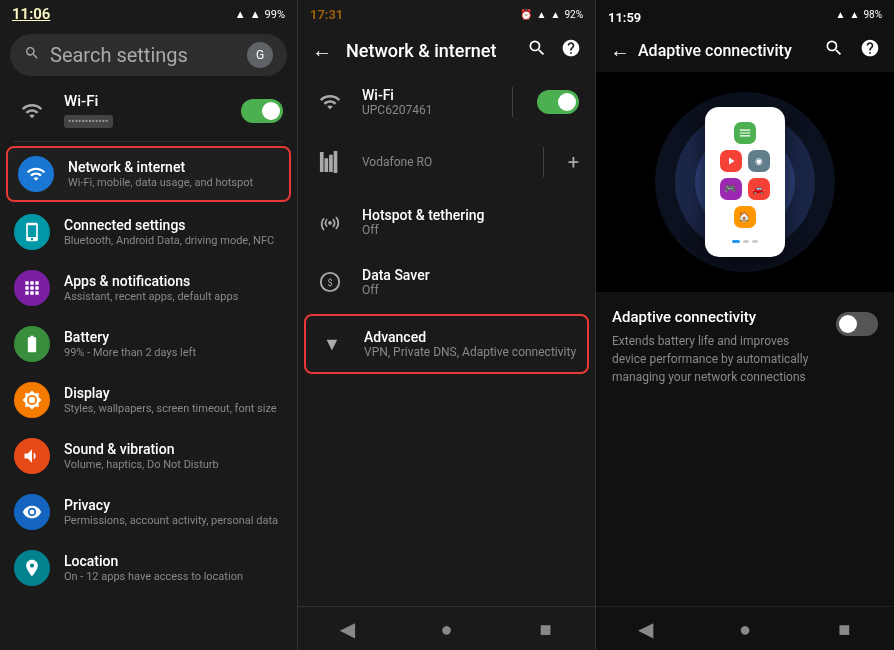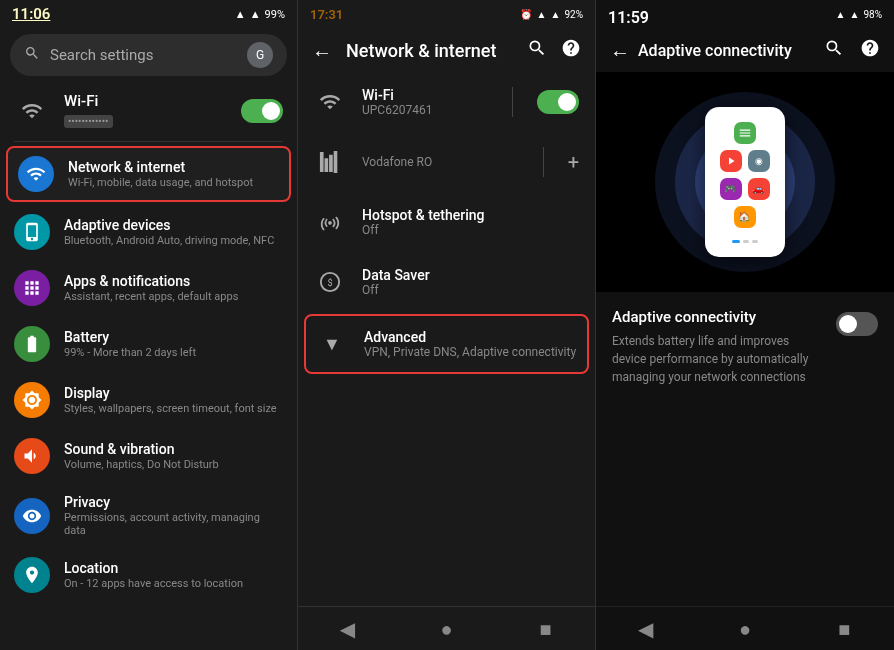--- a/index.html
+++ b/index.html
@@ -55,21 +55,21 @@
       align-items: center;
       padding: 8px 14px;
       gap: 10px;
     }
     .search-bar .search-icon-svg {
       color: #aaa;
       font-size: 16px;
     }
     .search-bar .search-text {
       color: #aaa;
-      font-size: 15px;
+      font-size: 20px;
       flex: 1;
     }
     .search-bar .account-avatar {
       width: 26px;
       height: 26px;
       border-radius: 50%;
       background: #5f6368;
       display: flex;
       align-items: center;
       justify-content: center;
@@ -390,22 +390,22 @@
       </div>
     </div>
 
     <div class="settings-item">
       <div class="item-icon" style="background:#0097A7;">
         <svg width="20" height="20" viewBox="0 0 24 24" fill="#fff">
             <path d="M17 1H7c-1.1 0-2 .9-2 2v18c0 1.1.9 2 2 2h10c1.1 0 2-.9 2-2V3c0-1.1-.9-2-2-2zm-5 21c-.83 0-1.5-.67-1.5-1.5S11.17 19 12 19s1.5.67 1.5 1.5S12.83 22 12 22zm5-4H7V4h10v14z"></path>
           </svg>
       </div>
       <div class="item-text">
-        <span class="item-title">Adaptive devices</span>
-        <span class="item-subtitle">Bluetooth, Android Auto, driving mode, NFC</span>
+        <span class="item-title">Connected settings</span>
+        <span class="item-subtitle">Bluetooth, Android Data, driving mode, NFC</span>
       </div>
     </div>
 
     <div class="settings-item">
       <div class="item-icon" style="background:#7B1FA2;">
         <svg width="20" height="20" viewBox="0 0 24 24" fill="#fff">
             <path d="M4 8h4V4H4v4zm6 12h4v-4h-4v4zm-6 0h4v-4H4v4zm0-6h4v-4H4v4zm6 0h4v-4h-4v4zm6-10v4h4V4h-4zm-6 4h4V4h-4v4zm6 6h4v-4h-4v4zm0 6h4v-4h-4v4z"></path>
           </svg>
       </div>
       <div class="item-text">
@@ -452,21 +452,21 @@
 
 
     <div class="settings-item">
       <div class="item-icon" style="background:#1565C0;">
         <svg width="20" height="20" viewBox="0 0 24 24" fill="#fff">
             <path d="M12 4.5C7 4.5 2.73 7.61 1 12c1.73 4.39 6 7.5 11 7.5s9.27-3.11 11-7.5c-1.73-4.39-6-7.5-11-7.5zM12 17c-2.76 0-5-2.24-5-5s2.24-5 5-5 5 2.24 5 5-2.24 5-5 5zm0-8c-1.66 0-3 1.34-3 3s1.34 3 3 3 3-1.34 3-3-1.34-3-3-3z"></path>
           </svg>
       </div>
       <div class="item-text">
         <span class="item-title">Privacy</span>
-        <span class="item-subtitle">Permissions, account activity, managing data</span>
+        <span class="item-subtitle">Permissions, account activity, personal data</span>
       </div>
     </div>
 
     <div class="settings-item">
       <div class="item-icon" style="background:#00838F;">
         <svg width="20" height="20" viewBox="0 0 24 24" fill="#fff">
             <path d="M12 2C8.13 2 5 5.13 5 9c0 5.25 7 13 7 13s7-7.75 7-13c0-3.87-3.13-7-7-7zm0 9.5c-1.38 0-2.5-1.12-2.5-2.5s1.12-2.5 2.5-2.5 2.5 1.12 2.5 2.5-1.12 2.5-2.5 2.5z"></path>
           </svg>
       </div>
       <div class="item-text">
@@ -577,21 +577,21 @@
   <div class="bottom-nav">
     <div class="bottom-nav-btn">◀</div>
     <div class="bottom-nav-btn">●</div>
     <div class="bottom-nav-btn">■</div>
   </div>
 </div>
 
 <div class="panel3">
 
   <div class="panel3-header">
-    <span style="color:#fff;font-size:16px;font-weight:600;margin-top:6px;">11:59</span>
+    <span style="color:#fff;font-size:13px;font-weight:600;margin-top:6px;">11:59</span>
     <div style="display:flex;gap:4px;align-items:center;">
       <span style="color:#fff;font-size:10px;">▲</span>
       <span style="color:#fff;font-size:10px;">▲</span>
       <span style="color:#fff;font-size:10px;">98%</span>
     </div>
   </div>
 
   <div class="panel3-nav">
     <span style="color:#fff;font-size:20px;cursor:pointer;">←</span>
     <span class="panel3-title">Adaptive connectivity</span>

